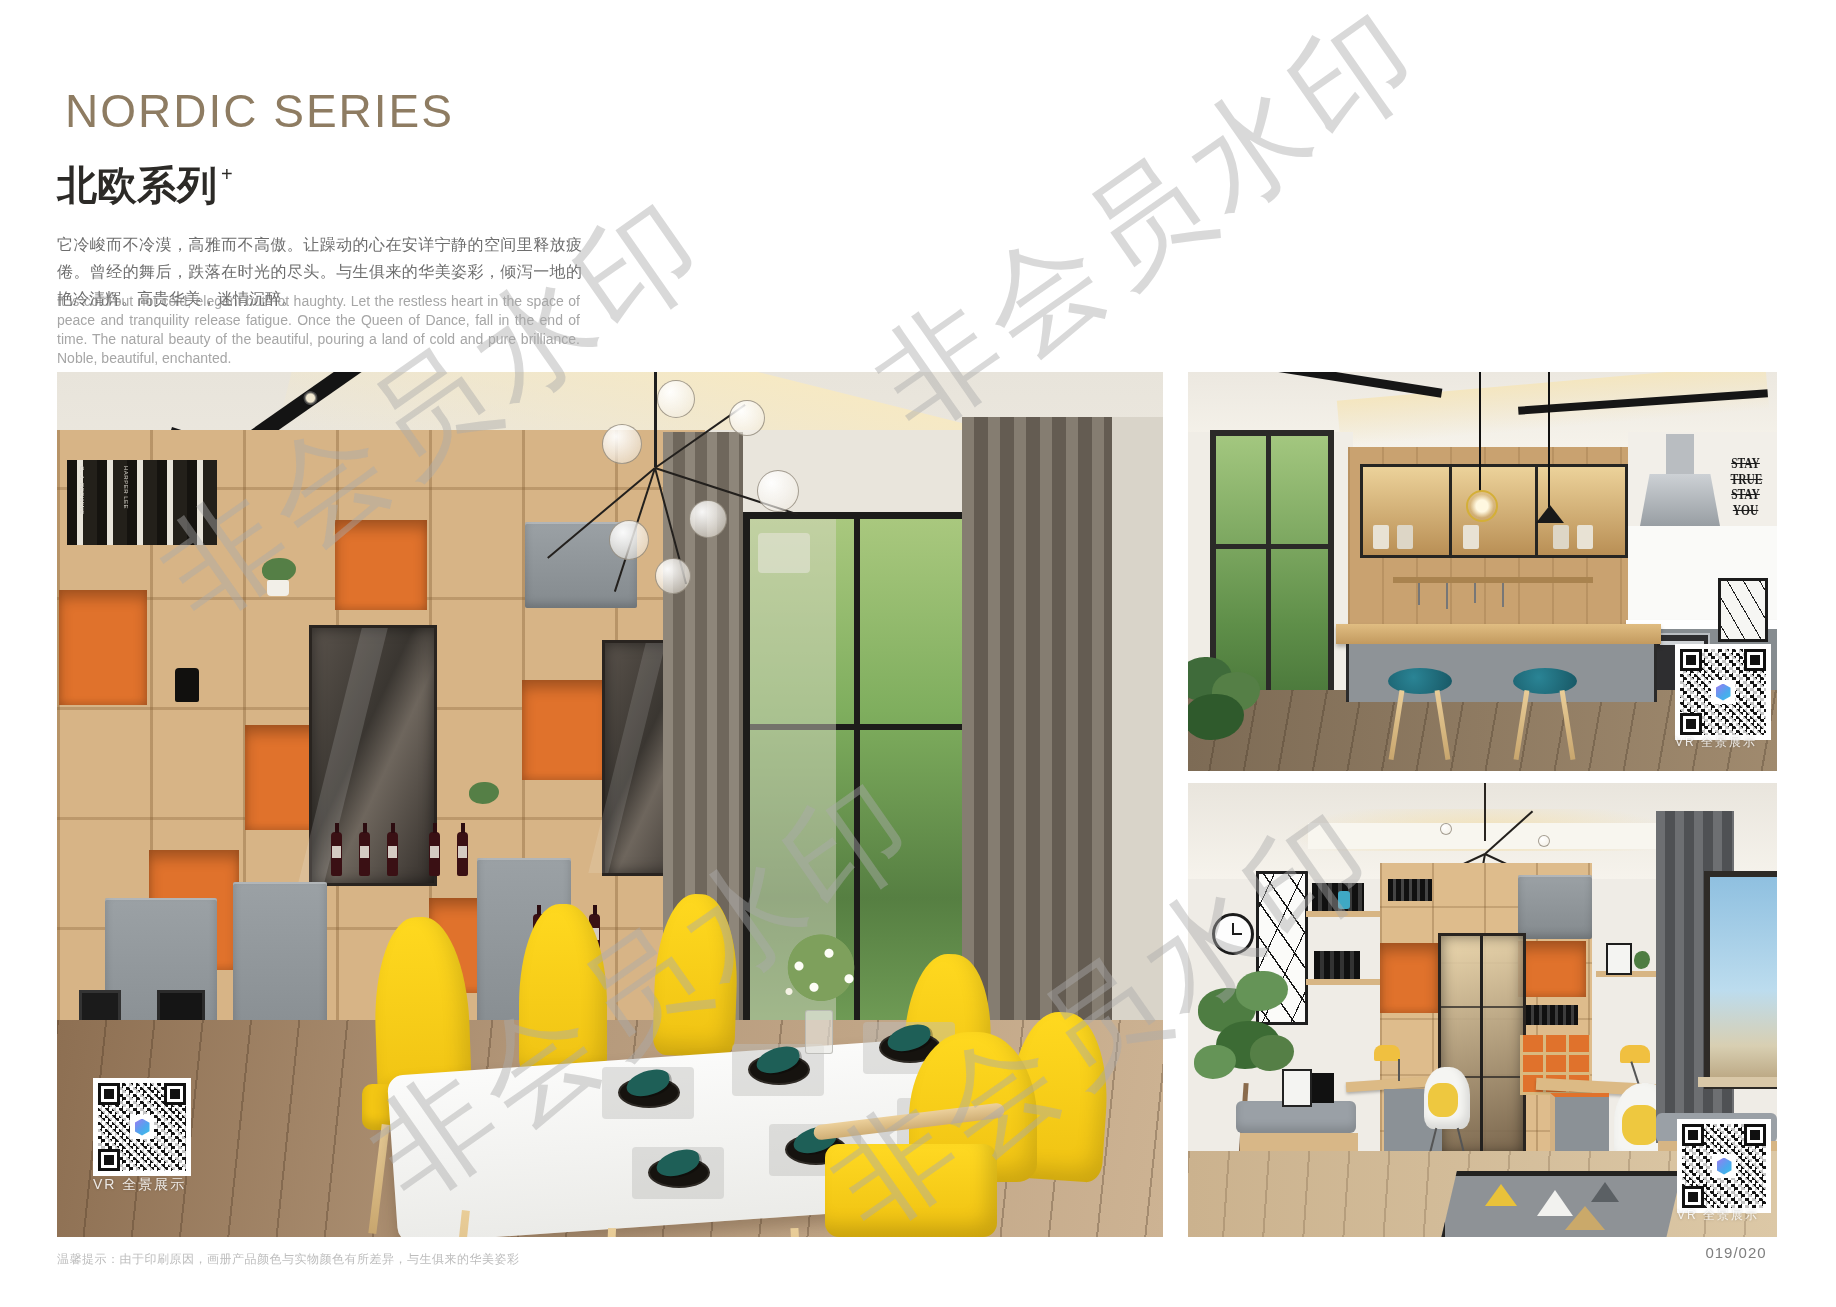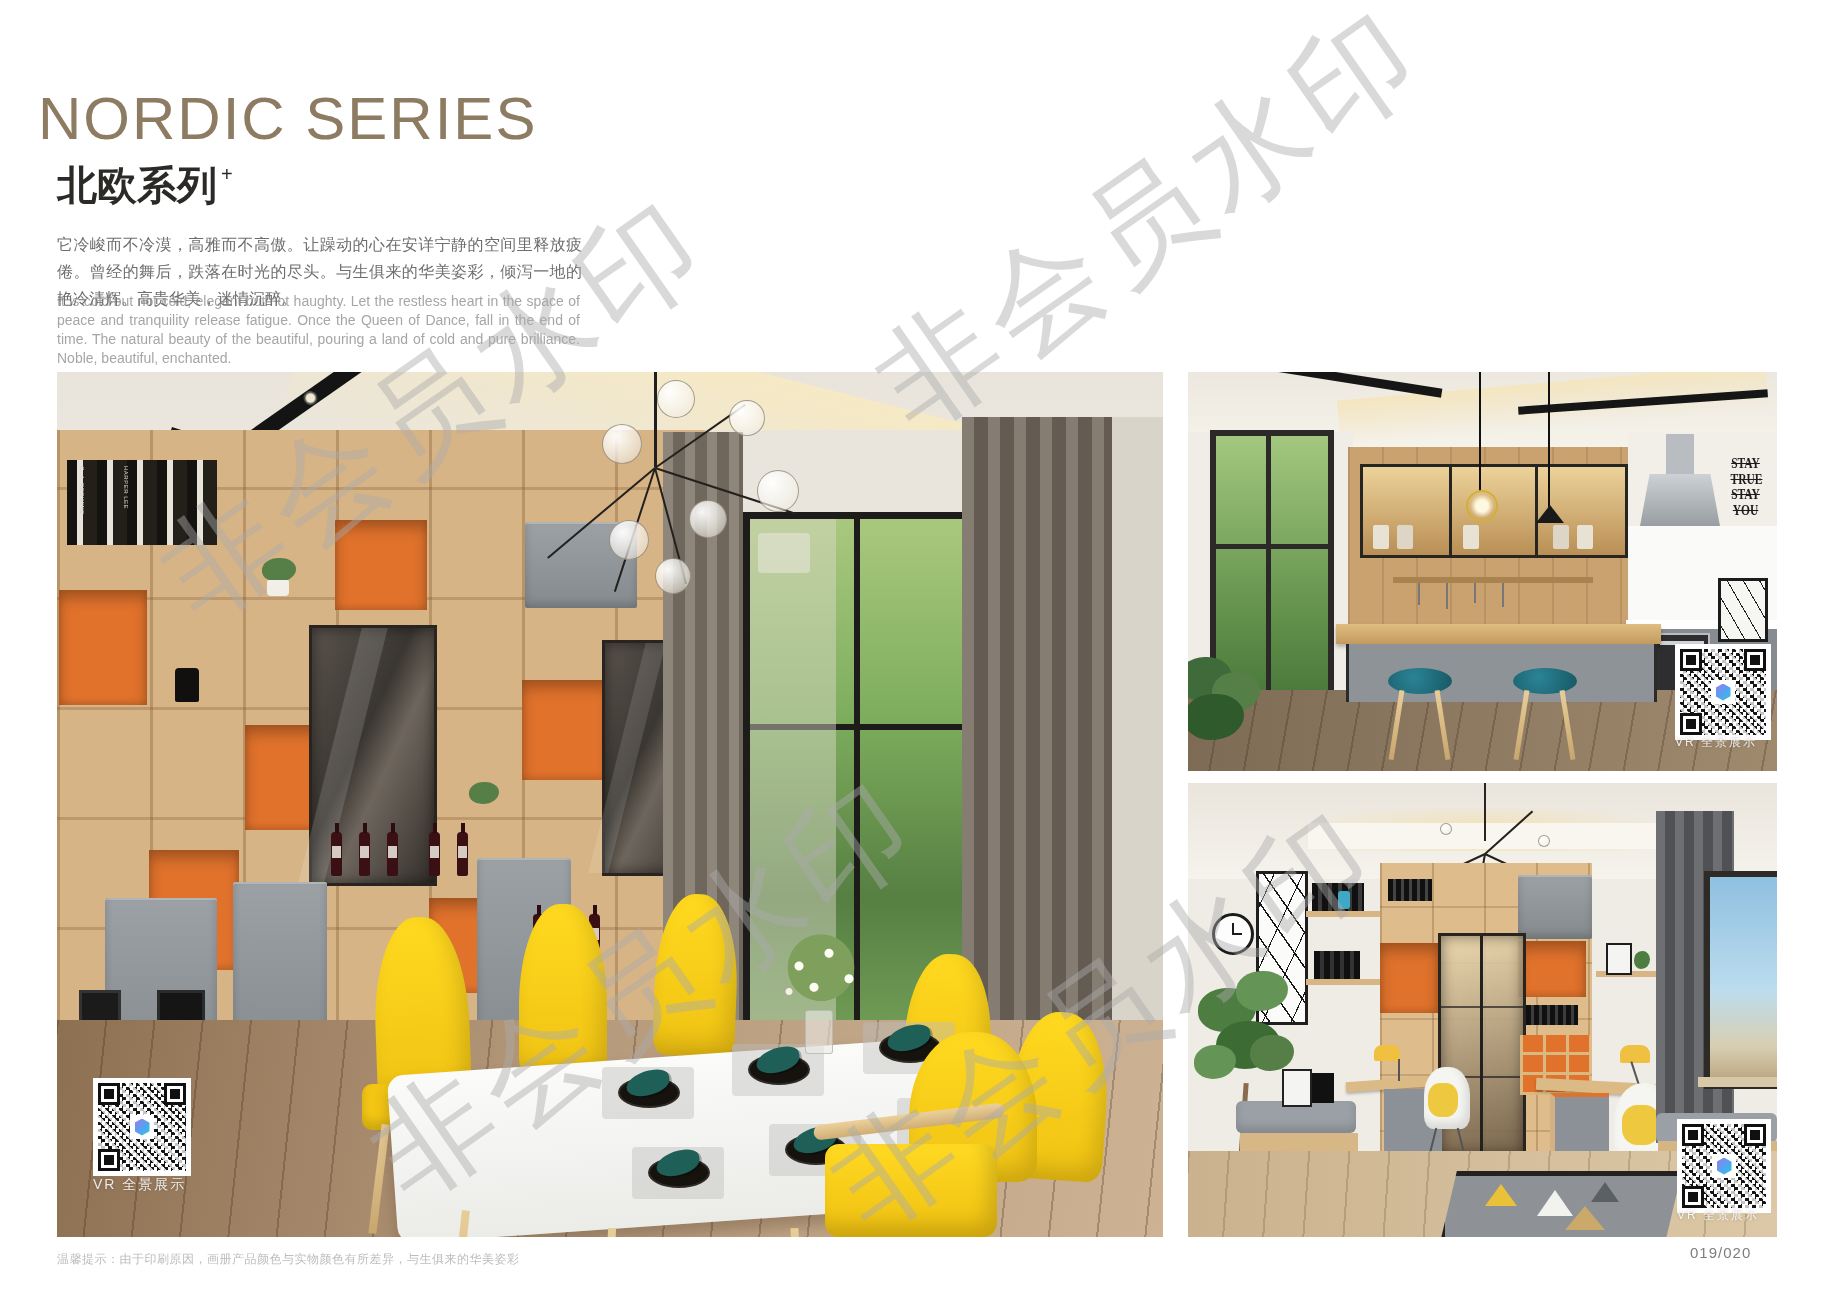--- a/index.html
+++ b/index.html
@@ -1,20 +1,20 @@
 <!DOCTYPE html>
 <html><head>
 <meta charset="utf-8">
 <style>
   html,body{margin:0;padding:0;background:#ffffff}
   .page{position:relative;width:1836px;height:1307px;background:#fff;overflow:hidden;
         font-family:"Liberation Sans",sans-serif}
   .a{position:absolute}
   
-  .title{left:38px;top:84px;font-size:60px;letter-spacing:2px;color:#8e7c62;font-weight:normal}
+  .title{left:65px;top:84px;font-size:46px;letter-spacing:2px;color:#8e7c62;font-weight:normal}
   .subtitle{left:57px;top:158px;font-size:40px;color:#2c2a27;font-weight:bold}
   .subtitle sup{font-size:20px;font-weight:normal;vertical-align:18px;margin-left:4px}
   .cnp{left:57px;top:231px;width:525px;font-size:16px;line-height:27px;color:#6e6e6e;text-align:justify}
   .enp{left:57px;top:292px;width:523px;font-size:14px;line-height:19px;color:#a6a6a6;text-align:justify}
   
   .photo{position:absolute;overflow:hidden;background:#efece6}
   
   .wm{position:absolute;z-index:60;font-size:118px;letter-spacing:8px;white-space:nowrap;
       color:rgba(170,170,170,.45);transform:rotate(-35deg);pointer-events:none}
   
@@ -27,21 +27,21 @@
   .fp::after{content:"";position:absolute;inset:3px;background:#101010}
   .fp.tl{left:0;top:0}.fp.tr{right:0;top:0}.fp.bl{left:0;bottom:0}
   .qlogo{position:absolute;left:50%;top:50%;width:24px;height:24px;transform:translate(-50%,-50%);
          background:#fff;display:flex;align-items:center;justify-content:center}
   .qcube{width:15px;height:17px;background:linear-gradient(135deg,#9b7bf2,#4fa6ee 55%,#37c3e6);
          clip-path:polygon(50% 0,100% 25%,100% 75%,50% 100%,0 75%,0 25%)}
   .vrl{position:absolute;z-index:21;font-size:14px;color:rgba(255,255,255,.85);letter-spacing:2px;
        text-shadow:0 0 3px rgba(0,0,0,.25)}
   
   .note{left:57px;top:1251px;font-size:12px;color:#bdbdbd;letter-spacing:.5px}
-  .pageno{left:1690px;top:1244px;width:92px;text-align:left;font-size:15px;color:#7e7e7e;letter-spacing:1px}
+  .pageno{left:1690px;top:1244px;width:92px;text-align:center;font-size:15px;color:#7e7e7e;letter-spacing:1px}
   
   .wood{background:#d7b486}
   .ychair{background:linear-gradient(180deg,#ffd91f,#efc213);
           border-radius:46% 46% 16% 16%/58% 58% 12% 12%;
           box-shadow:inset -8px -12px 20px rgba(0,0,0,.14)}
   .gdoor{background:linear-gradient(180deg,#9ba1a5,#848a8e);border-radius:2px;
          box-shadow:inset 0 2px 0 rgba(255,255,255,.25),inset 0 -4px 8px rgba(0,0,0,.18)}
   .ocell{background:#e0722c;box-shadow:inset 0 8px 14px rgba(0,0,0,.28),inset 0 -3px 6px rgba(0,0,0,.12)}
   .glassc{background:linear-gradient(115deg,#5a534c 0%,#3a3631 42%,#6e665d 58%,#332e2a 100%);
           border:3px solid #292420;box-shadow:inset 0 0 14px rgba(0,0,0,.5)}

